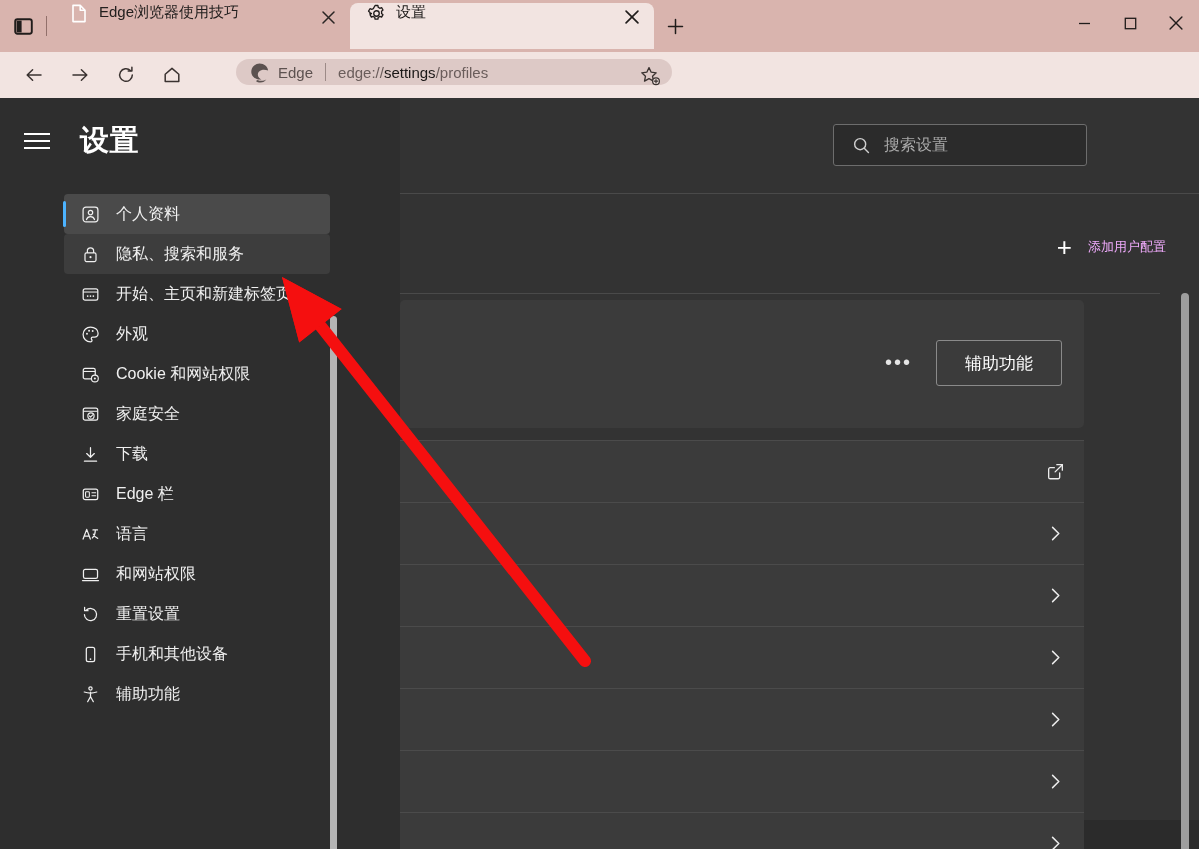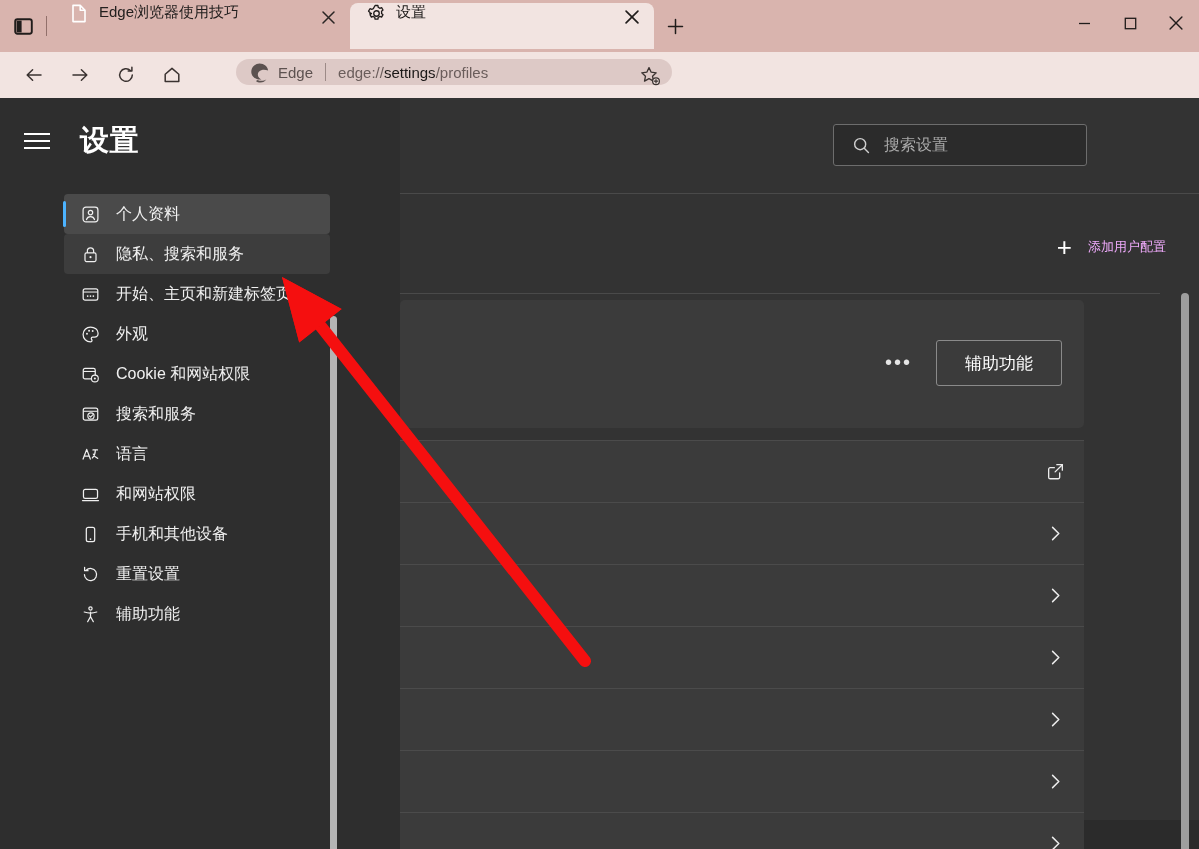--- a/index.html
+++ b/index.html
@@ -358,25 +358,45 @@
         <div class="sb-item">
           <span class="accent"></span>
           <span class="sb-ico">
             <svg width="19" height="19" viewBox="0 0 20 20">
                 <rect x="2.4" y="3.4" width="15.2" height="12.6" rx="2" fill="none" stroke="#f0f0f0" stroke-width="1.3"></rect>
                 <path d="M2.4 6.6h15.2" stroke="#f0f0f0" stroke-width="1.1"></path>
                 <circle cx="10.5" cy="11.6" r="3.3" fill="#2e2e2e" stroke="#f0f0f0" stroke-width="1.2"></circle>
                 <path d="M8.9 11.6l1.2 1.2 2.2-2.4" fill="none" stroke="#f0f0f0" stroke-width="1.2" stroke-linecap="round" stroke-linejoin="round"></path>
               </svg>
           </span>
-          <span class="sb-label">搜索和服务</span>
-        </div>
-
-
-
+          <span class="sb-label">家庭安全</span>
+        </div>
+
+        <div class="sb-item">
+          <span class="accent"></span>
+          <span class="sb-ico">
+            <svg width="19" height="19" viewBox="0 0 20 20">
+                <path d="M10 2.8v10M6 9l4 3.9L14 9M3.6 17h12.8" fill="none" stroke="#f0f0f0" stroke-width="1.3" stroke-linecap="round" stroke-linejoin="round"></path>
+              </svg>
+          </span>
+          <span class="sb-label">下载</span>
+        </div>
+
+
+        <div class="sb-item">
+          <span class="accent"></span>
+          <span class="sb-ico">
+            <svg width="19" height="19" viewBox="0 0 20 20">
+                <rect x="2.4" y="4.4" width="15.2" height="11" rx="2" fill="none" stroke="#f0f0f0" stroke-width="1.3"></rect>
+                <rect x="4.8" y="7" width="4" height="5.8" rx="1" fill="none" stroke="#f0f0f0" stroke-width="1.1"></rect>
+                <path d="M11.5 8.2h4M11.5 11.4h4" stroke="#f0f0f0" stroke-width="1.1" stroke-linecap="round"></path>
+              </svg>
+          </span>
+          <span class="sb-label">Edge 栏</span>
+        </div>
 
         <div class="sb-item">
           <span class="accent"></span>
           <span class="sb-ico">
             <svg width="19" height="19" viewBox="0 0 20 20">
                 <path d="M2.2 14.8L6 4.6l3.8 10.2M3.5 11.6h5" fill="none" stroke="#f0f0f0" stroke-width="1.3" stroke-linecap="round" stroke-linejoin="round"></path>
                 <path d="M12.6 5.2h4.8M15 5.2v1.2c0 3.2-1.3 5.6-3.1 7.2M13 9.6c.8 2.1 2.4 3.7 4.6 4.4" fill="none" stroke="#f0f0f0" stroke-width="1.3" stroke-linecap="round"></path>
               </svg>
           </span>
           <span class="sb-label">语言</span>
@@ -391,36 +411,36 @@
                 <path d="M1.6 16.4h16.8" stroke="#f0f0f0" stroke-width="1.3" stroke-linecap="round"></path>
               </svg>
           </span>
           <span class="sb-label">和网站权限</span>
         </div>
 
         <div class="sb-item">
           <span class="accent"></span>
           <span class="sb-ico">
             <svg width="19" height="19" viewBox="0 0 20 20">
+                <path d="M3.6 10a6.4 6.4 0 1 0 1.9-4.5" fill="none" stroke="#f0f0f0" stroke-width="1.3" stroke-linecap="round"></path>
+                <path d="M3.8 2.4v3.6h3.6" fill="none" stroke="#f0f0f0" stroke-width="1.3" stroke-linecap="round" stroke-linejoin="round"></path>
+              </svg>
+          </span>
+          <span class="sb-label">重置设置</span>
+        </div>
+
+        <div class="sb-item">
+          <span class="accent"></span>
+          <span class="sb-ico">
+            <svg width="19" height="19" viewBox="0 0 20 20">
                 <rect x="5.6" y="2.4" width="8.8" height="15.2" rx="2" fill="none" stroke="#f0f0f0" stroke-width="1.3"></rect>
                 <circle cx="10" cy="14.8" r=".9" fill="#f0f0f0"></circle>
               </svg>
           </span>
           <span class="sb-label">手机和其他设备</span>
-        </div>
-
-        <div class="sb-item">
-          <span class="accent"></span>
-          <span class="sb-ico">
-            <svg width="19" height="19" viewBox="0 0 20 20">
-                <path d="M3.6 10a6.4 6.4 0 1 0 1.9-4.5" fill="none" stroke="#f0f0f0" stroke-width="1.3" stroke-linecap="round"></path>
-                <path d="M3.8 2.4v3.6h3.6" fill="none" stroke="#f0f0f0" stroke-width="1.3" stroke-linecap="round" stroke-linejoin="round"></path>
-              </svg>
-          </span>
-          <span class="sb-label">重置设置</span>
         </div>
 
         <div class="sb-item">
           <span class="accent"></span>
           <span class="sb-ico">
             <svg width="19" height="19" viewBox="0 0 20 20">
                 <circle cx="10" cy="3.6" r="1.7" fill="none" stroke="#f0f0f0" stroke-width="1.3"></circle>
                 <path d="M3.4 7.4c4.4 1.4 8.8 1.4 13.2 0M10 7.6v4.6M10 12.2l-3 5.4M10 12.2l3 5.4" fill="none" stroke="#f0f0f0" stroke-width="1.3" stroke-linecap="round"></path>
               </svg>
           </span>

